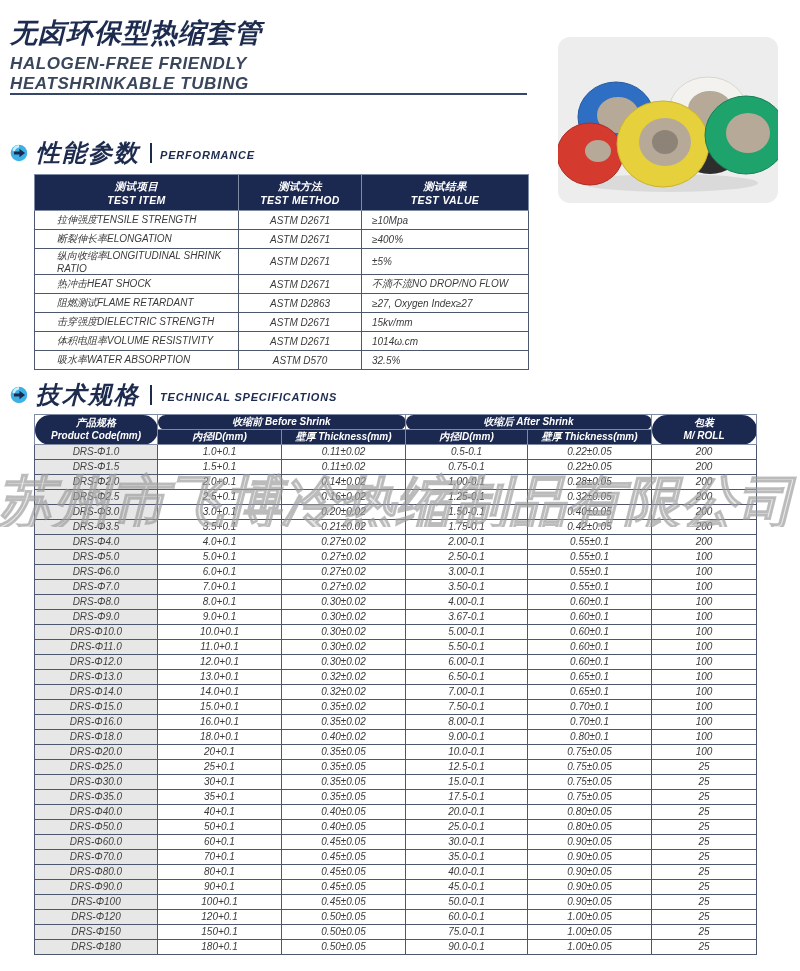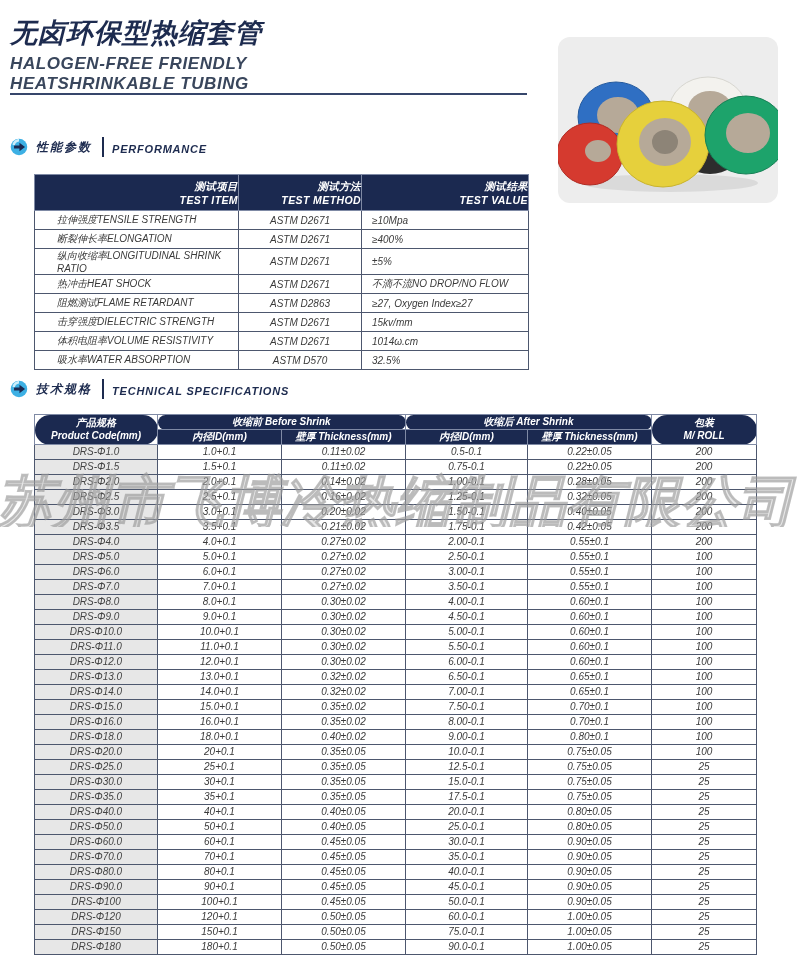--- a/index.html
+++ b/index.html
@@ -14,33 +14,33 @@
   .rule { position:absolute; left:10px; top:86px; width:517px; height:2px; background:#36466b; }
 
   
   .photo { position:absolute; left:558px; top:30px; width:220px; height:166px; }
 
   
   .sec-head { position:absolute; left:10px; display:flex; align-items:center; }
   .sec1 { top:130px; }
   .sec2 { top:372px; }
   .sec-icon { width:18px; height:18px; margin-right:8px; flex:0 0 auto; }
-  .sec-cn { font-size:12px; font-weight:bold; color:#1d2b4f; letter-spacing:2px; }
+  .sec-cn { font-size:24px; font-weight:bold; color:#1d2b4f; letter-spacing:2px; }
   .sec-divider { width:2px; height:20px; background:#1d2b4f; margin:0 8px 0 10px; }
   .sec-en { font-size:11px; font-weight:bold; color:#1d2b4f; letter-spacing:0.8px; padding-top:4px; }
 
   
   table { border-collapse:collapse; table-layout:fixed; }
   th, td { border:1px solid #4d576e; }
   thead th { background:#1b2950; color:#fff; font-weight:bold; border:1px solid #7f8aa5; }
   .cnl { display:block; }
 
   
   .perf-table { position:absolute; left:34px; top:167px; width:494px; }
-  .perf-table thead th { height:36px; font-size:10.5px; letter-spacing:0.4px;text-align:right; }
+  .perf-table thead th { height:36px; font-size:10.5px; letter-spacing:0.4px; }
   .perf-table td { height:19px; font-size:10px; color:#3a3a3a; background:#fff; }
   .perf-table td:nth-child(1) { text-align:left; padding-left:22px; }
   .perf-table td:nth-child(2) { text-align:center; }
   .perf-table td:nth-child(3) { text-align:left; padding-left:10px; }
 
   
   .spec-table { position:absolute; left:34px; top:407px; width:722px; }
   .spec-table thead tr.grp th { height:14px; font-size:10px;border-radius:15px; }
   .spec-table thead tr.sub th { height:14px; font-size:10px; }
   .spec-table thead th.dbl { font-size:10px; line-height:1.25; }
@@ -307,21 +307,21 @@
           <td>8.0+0.1</td>
           <td>0.30±0.02</td>
           <td>4.00-0.1</td>
           <td>0.60±0.1</td>
           <td>100</td>
         </tr>
         <tr>
           <td>DRS-Φ9.0</td>
           <td>9.0+0.1</td>
           <td>0.30±0.02</td>
-          <td>4.50-0.1</td>
+          <td>3.67-0.1</td>
           <td>0.60±0.1</td>
           <td>100</td>
         </tr>
         <tr>
           <td>DRS-Φ10.0</td>
           <td>10.0+0.1</td>
           <td>0.30±0.02</td>
           <td>5.00-0.1</td>
           <td>0.60±0.1</td>
           <td>100</td>

